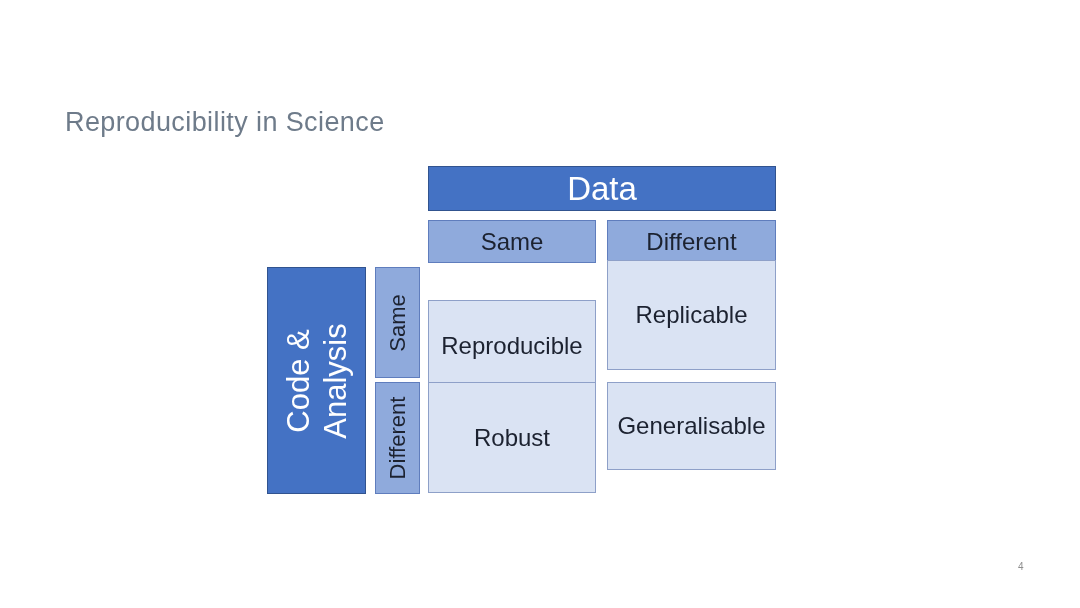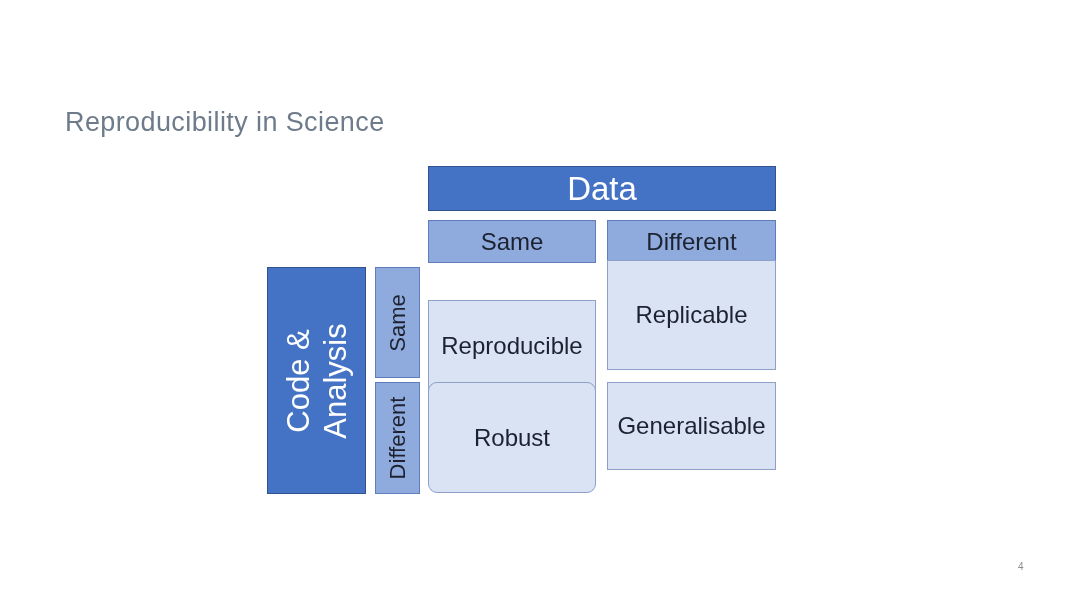--- a/index.html
+++ b/index.html
@@ -38,21 +38,21 @@
   .data-header{left:428px;top:166px;width:348px;height:45px;font-size:33px;}
   .col-header-same{left:428px;top:220px;width:168px;height:43px;font-size:24px;}
   .col-header-different{left:607px;top:220px;width:169px;height:43px;font-size:24px;}
 
   .row-axis-label{left:267px;top:267px;width:99px;height:227px;}
   .row-header-same{left:375px;top:267px;width:45px;height:111px;}
   .row-header-different{left:375px;top:382px;width:45px;height:112px;}
 
   .cell-r0c0{left:428px;top:252px;width:168px;height:92px;font-size:24px;margin-top:48px;}
   .cell-r0c1{left:607px;top:260px;width:169px;height:110px;font-size:24px;}
-  .cell-r1c0{left:428px;top:382px;width:168px;height:111px;font-size:24px;border-radius:9px;}
+  .cell-r1c0{left:428px;top:382px;width:168px;height:111px;font-size:24px;}
   .cell-r1c1{left:607px;top:382px;width:169px;height:88px;font-size:24px;}
 
   .rot{
     position:absolute;top:50%;left:50%;
     transform:translate(-50%,-50%) rotate(-90deg);
     white-space:nowrap;text-align:center;
   }
   .row-axis-label .rot{font-size:31px;line-height:37px;}
   .row-axis-label .rot span{display:block;}
   .row-header-same .rot,.row-header-different .rot{font-size:22px;}

